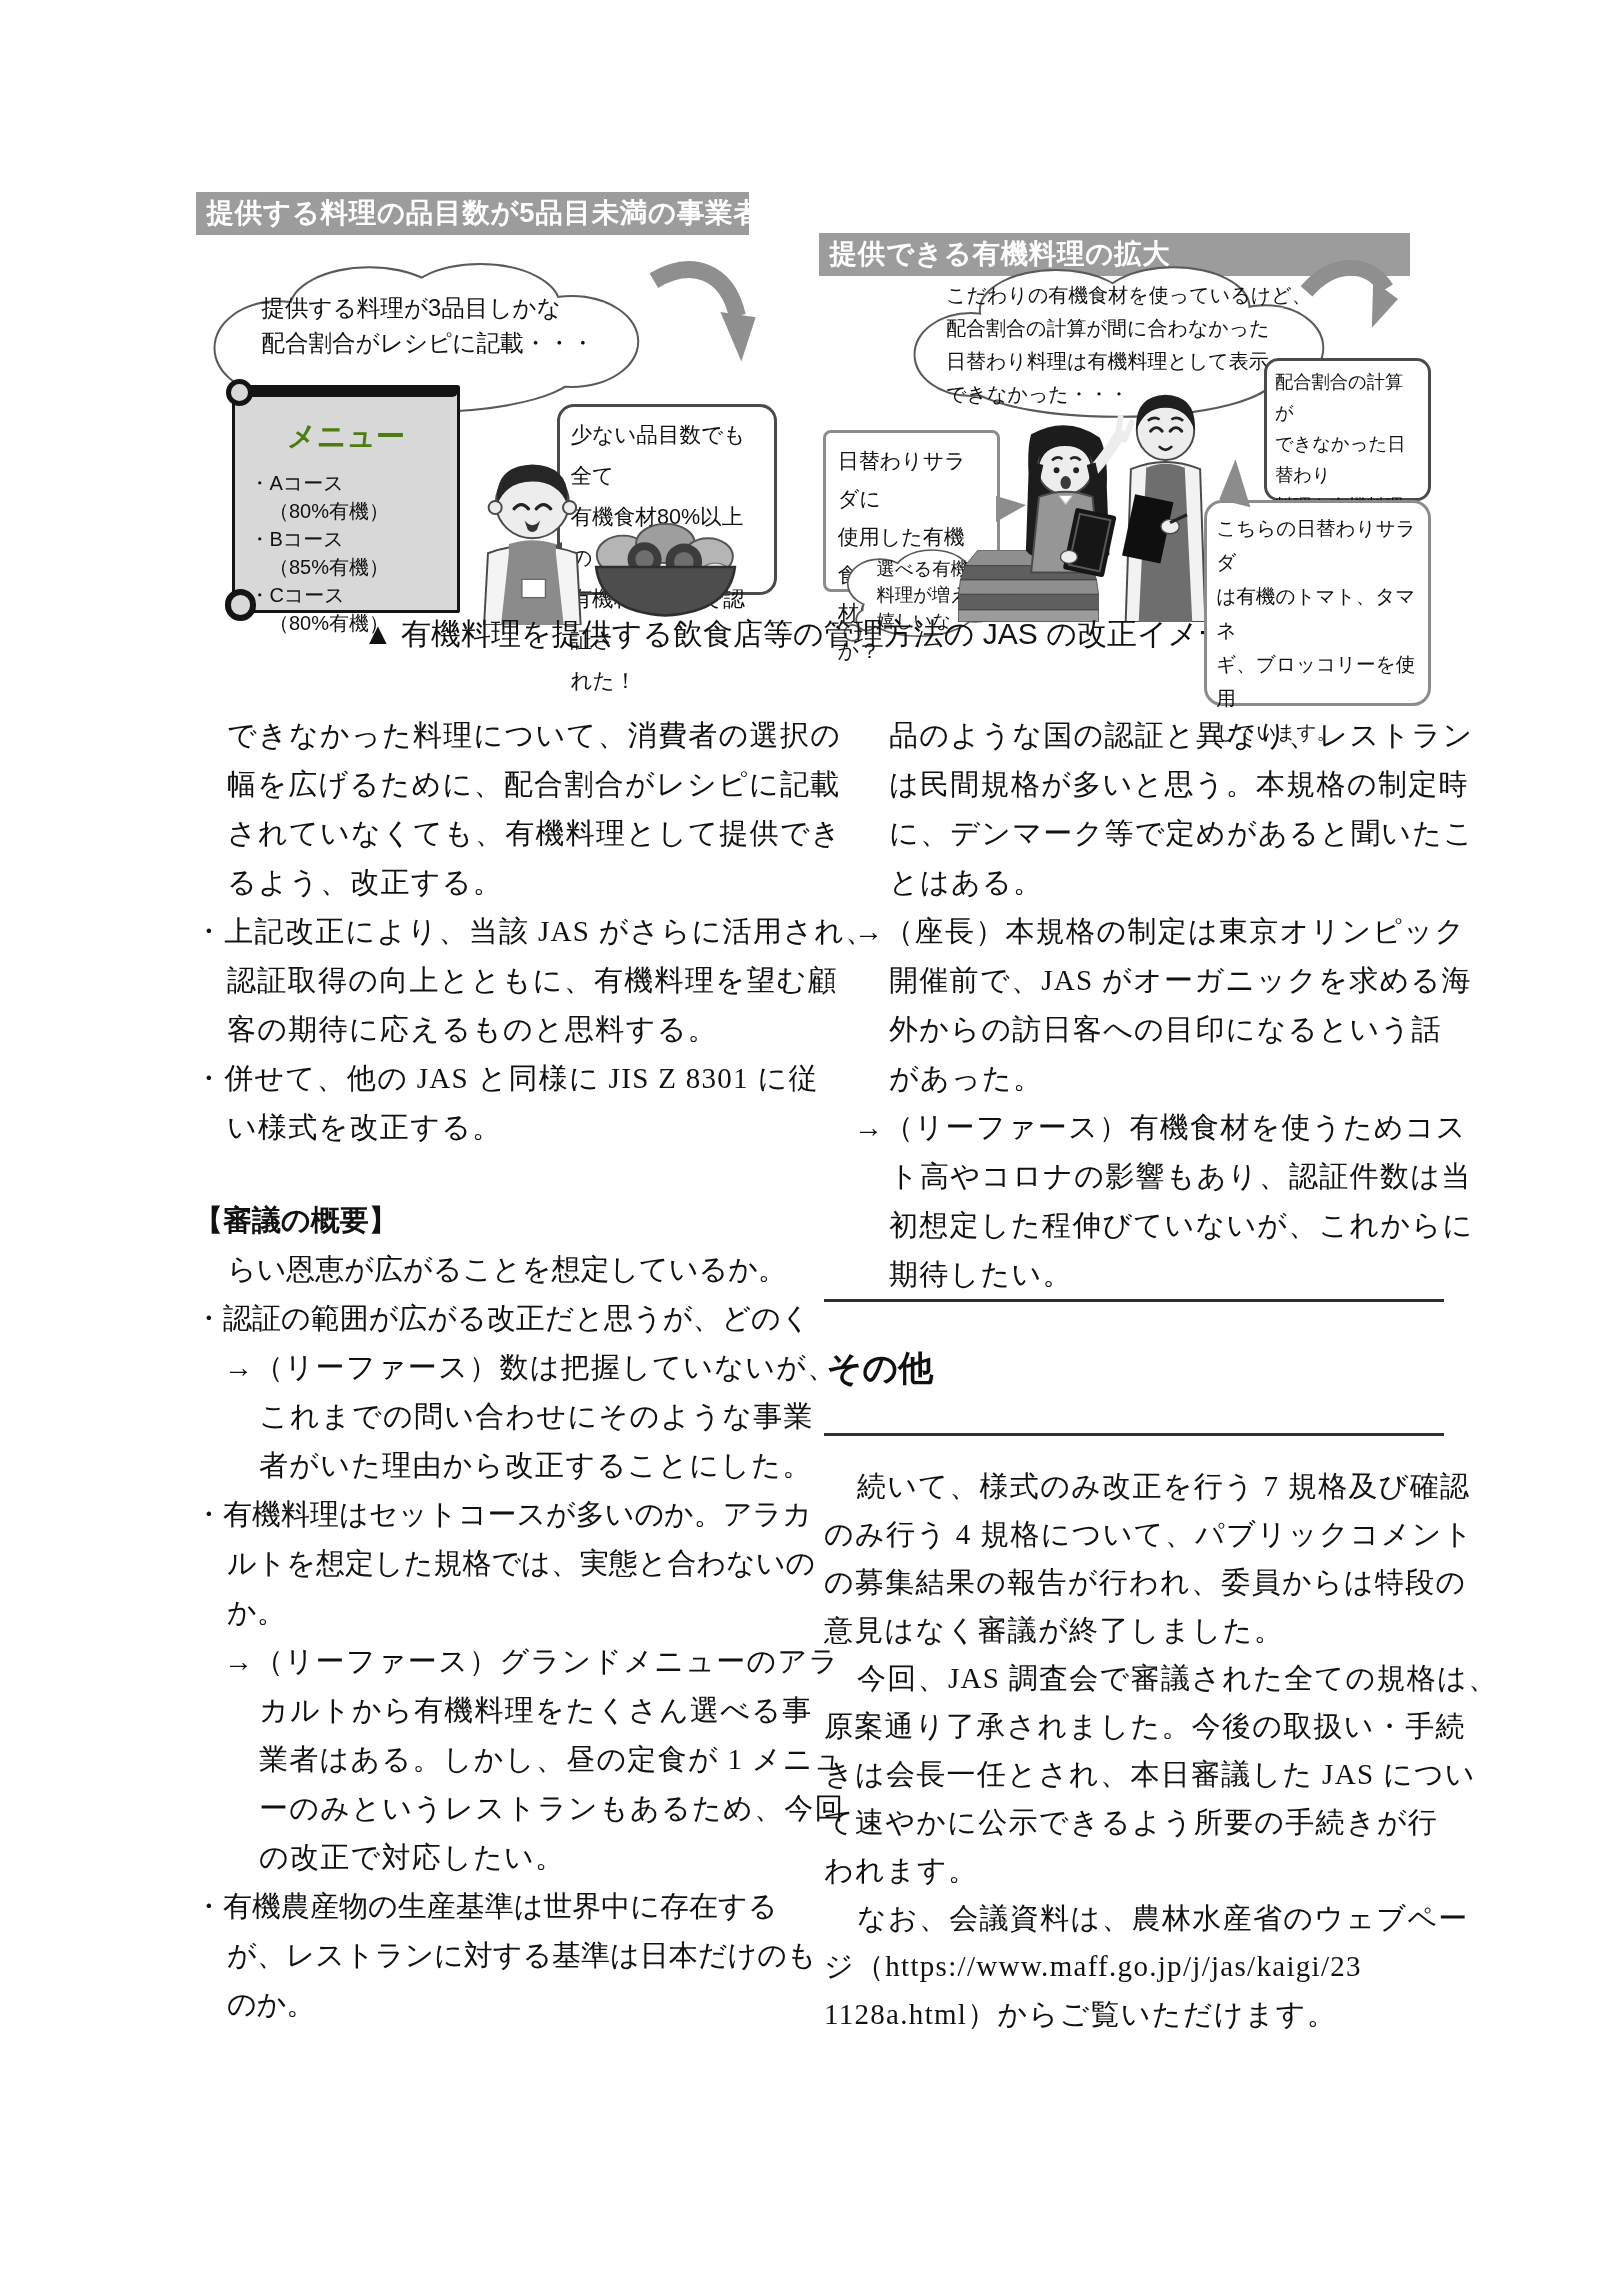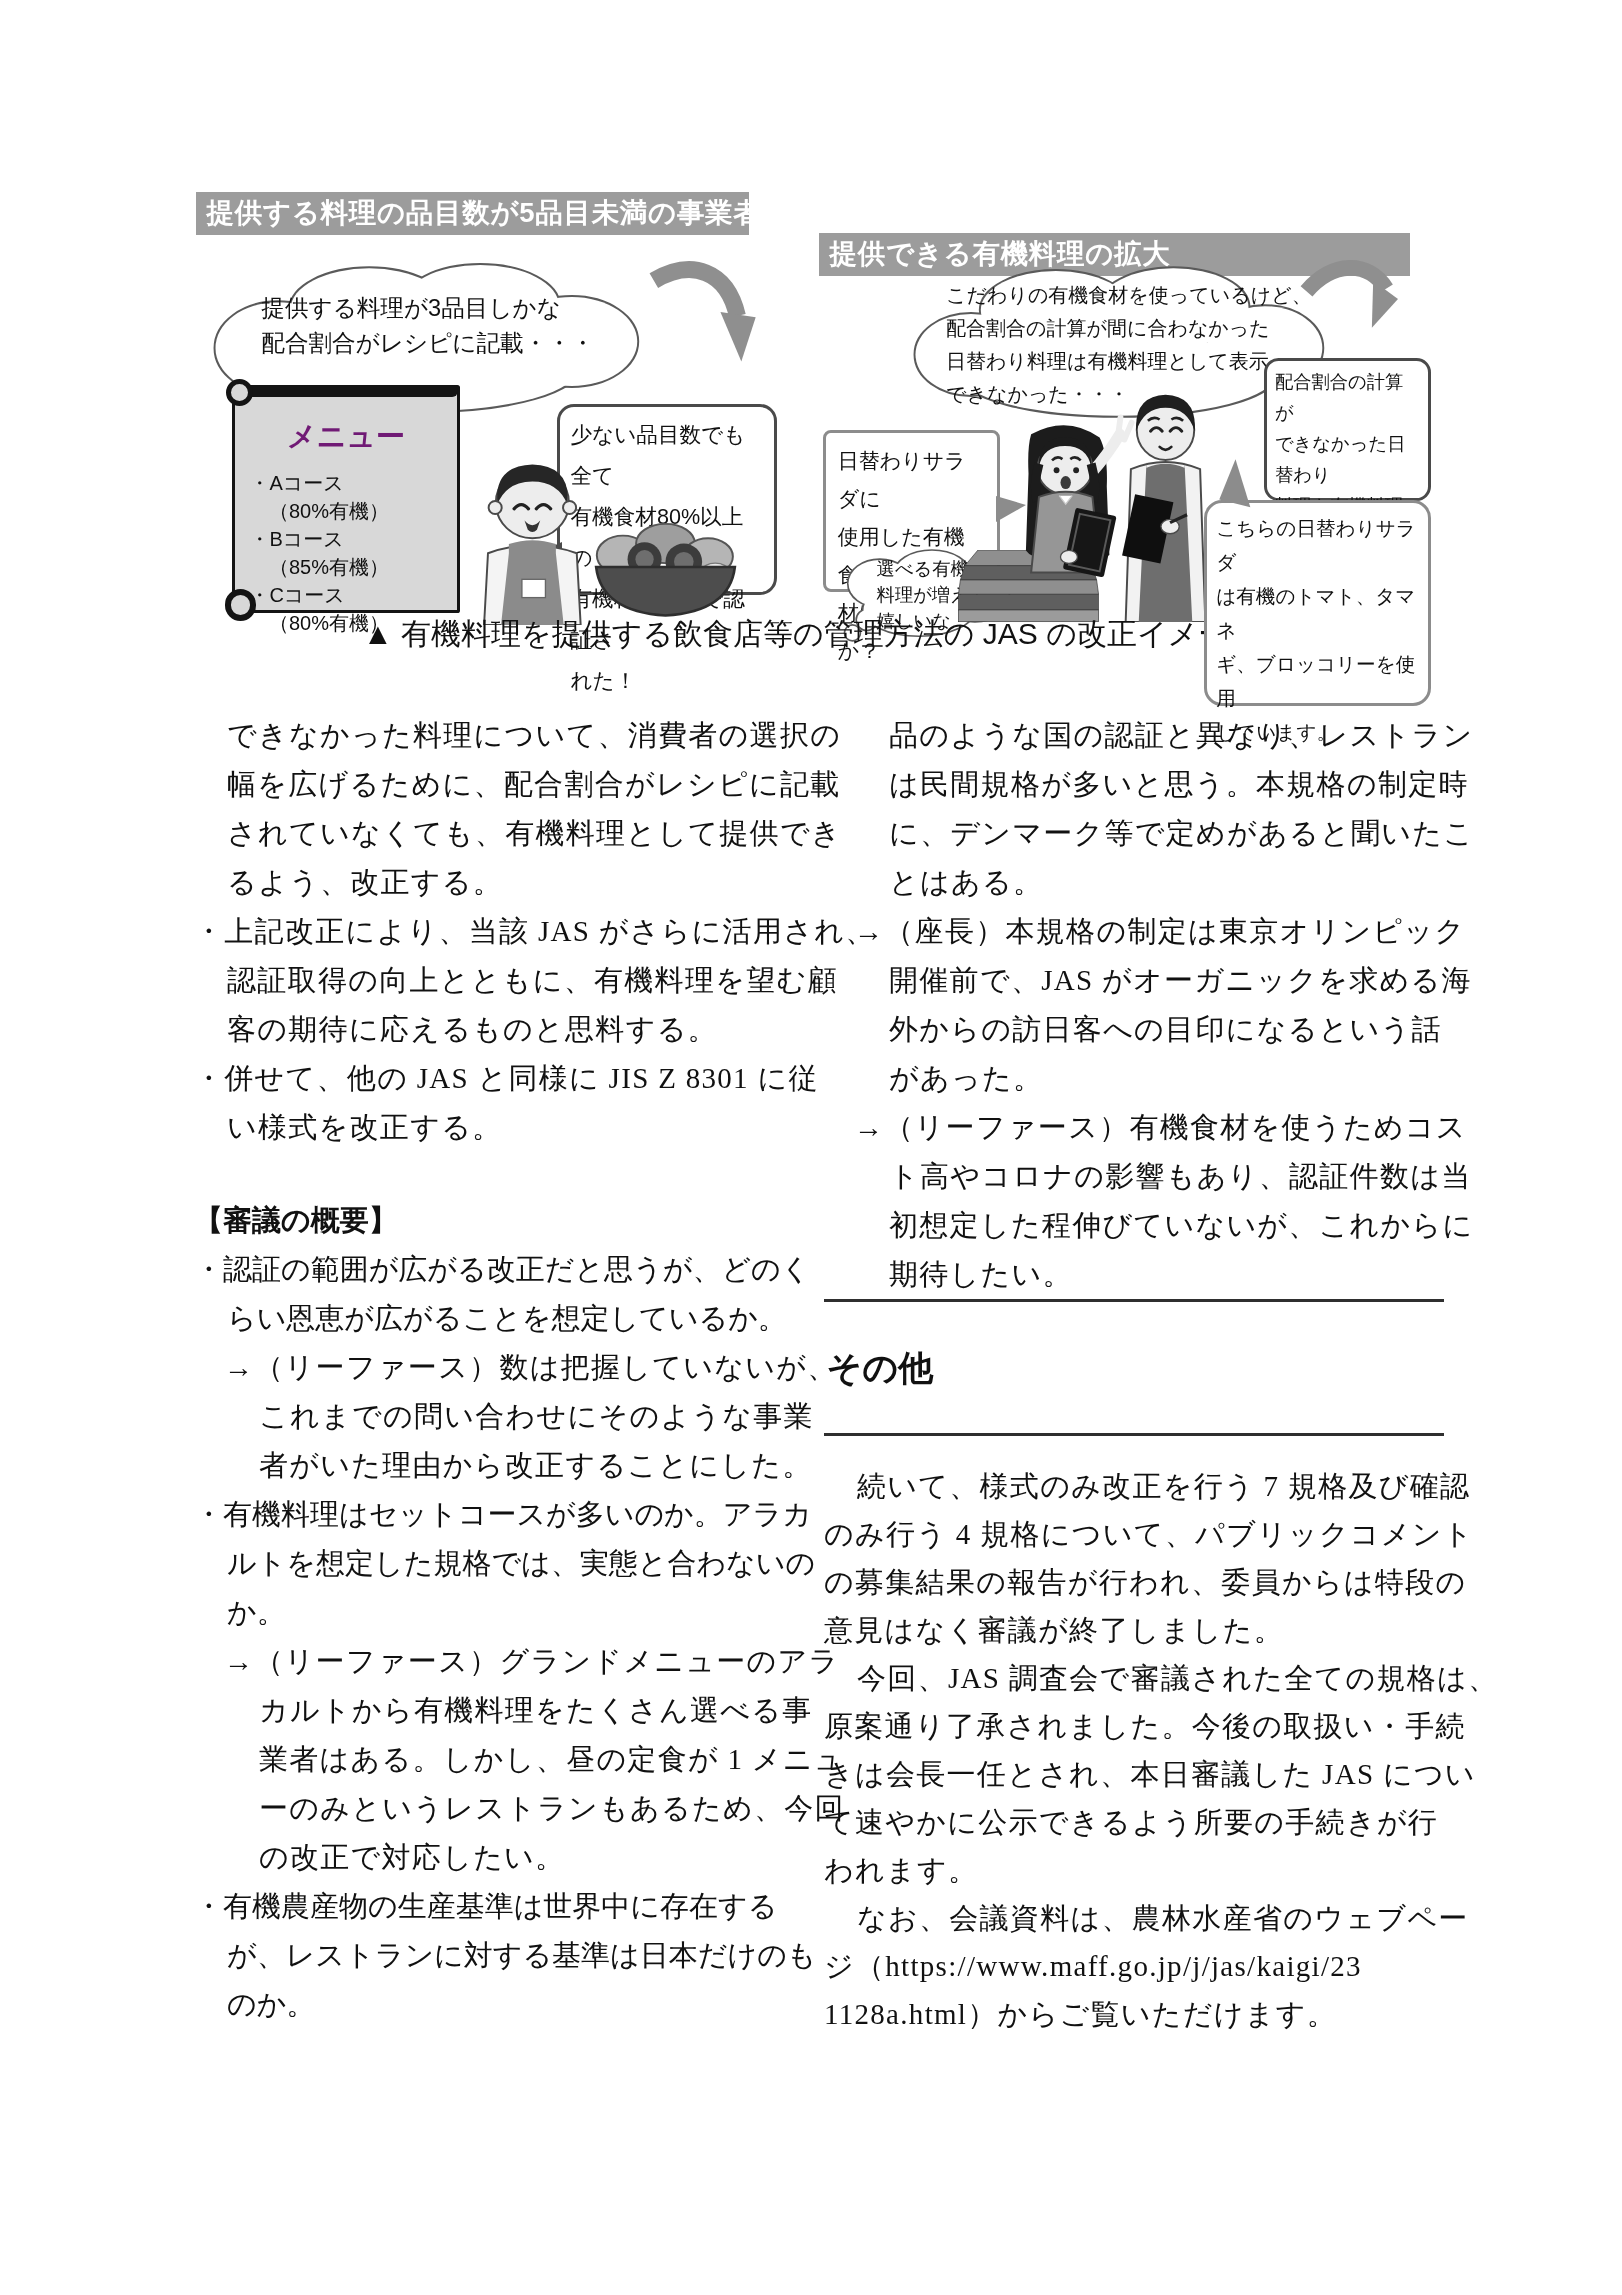--- a/index.html
+++ b/index.html
@@ -44,21 +44,21 @@
            font-family:"Liberation Sans",sans-serif;font-size:30px;color:#111;}
   
   .menu-scroll{position:absolute;left:36px;top:193px;width:228px;height:228px;background:#d8d8d8;
                border:3.9px solid #141414;border-radius:2.6px;box-sizing:border-box;}
   .menu-roll{position:absolute;left:-5.2px;top:-2.6px;width:228px;height:11.8px;background:#141414;border-radius:5.9px;}
   .menu-curl-tl{position:absolute;left:-9.2px;top:-9.2px;width:17px;height:17px;border:5.9px solid #141414;
                 border-radius:50%;background:#d8d8d8;}
   .menu-curl-bl{position:absolute;left:-10.5px;bottom:-10.5px;width:19.6px;height:19.6px;border:6.5px solid #141414;
                 border-radius:50%;background:#d8d8d8;}
   .menu-title{margin-top:29px;text-align:center;font-family:"Liberation Sans",sans-serif;
-              font-weight:bold;font-size:29px;color:#701a75;}
+              font-weight:bold;font-size:29px;color:#4d7c0f;}
   .menu-items{margin:11.8px 0 0 14.4px;font-family:"Liberation Sans",sans-serif;font-size:20px;
               line-height:28px;color:#111;}
   .menu-items div:nth-child(even){margin-left:19.6px;}
   
   .col{position:absolute;top:711px;width:620px;}
   .col-left{left:194px;}
   .col-right{left:824px;}
   .bl{height:49px;line-height:49px;font-size:29px;letter-spacing:1.3px;white-space:nowrap;color:#111;}
   .fm{font-family:"Liberation Serif",serif;}
   .fg{font-family:"Liberation Sans",sans-serif;letter-spacing:0;}
@@ -283,22 +283,22 @@
         <div class="bl fm i1">るよう、改正する。</div>
         <div class="bl fm i0">・上記改正により、当該 JAS がさらに活用され、</div>
         <div class="bl fm i1">認証取得の向上とともに、有機料理を望む顧</div>
         <div class="bl fm i1">客の期待に応えるものと思料する。</div>
         <div class="bl fm i0">・併せて、他の JAS と同様に JIS Z 8301 に従</div>
         <div class="bl fm i1">い様式を改正する。</div>
       </div>
     <div class="h-gap"></div>
     <div class="bl fg i0 heading">【審議の概要】</div>
     <div>
+        <div class="bl fg i1">らい恩恵が広がることを想定しているか。</div>
         <div class="bl fg i0">・認証の範囲が広がる改正だと思うが、どのく</div>
-        <div class="bl fg i1">らい恩恵が広がることを想定しているか。</div>
         <div class="bl fm a">→（リーファース）数は把握していないが、</div>
         <div class="bl fm i2">これまでの問い合わせにそのような事業</div>
         <div class="bl fm i2">者がいた理由から改正することにした。</div>
         <div class="bl fg i0">・有機料理はセットコースが多いのか。アラカ</div>
         <div class="bl fg i1">ルトを想定した規格では、実態と合わないの</div>
         <div class="bl fg i1">か。</div>
         <div class="bl fm a">→（リーファース）グランドメニューのアラ</div>
         <div class="bl fm i2">カルトから有機料理をたくさん選べる事</div>
         <div class="bl fm i2">業者はある。しかし、昼の定食が 1 メニュ</div>
         <div class="bl fm i2">ーのみというレストランもあるため、今回</div>

